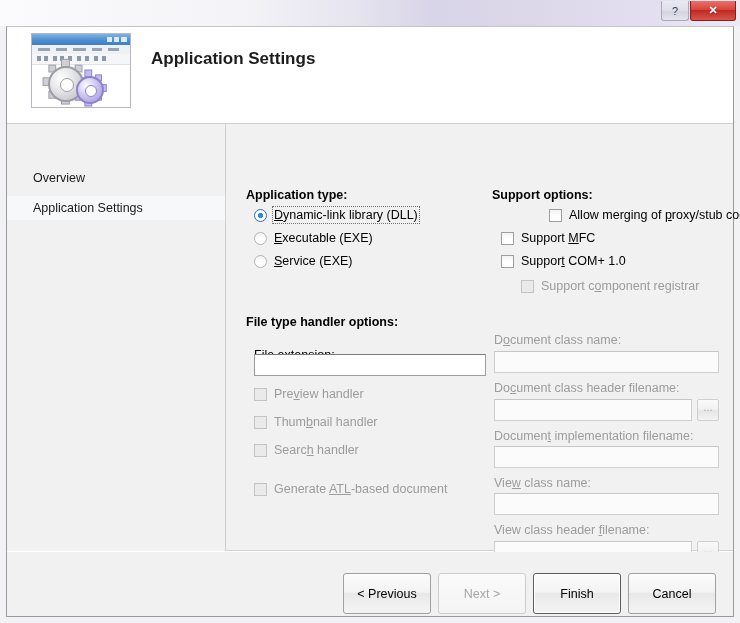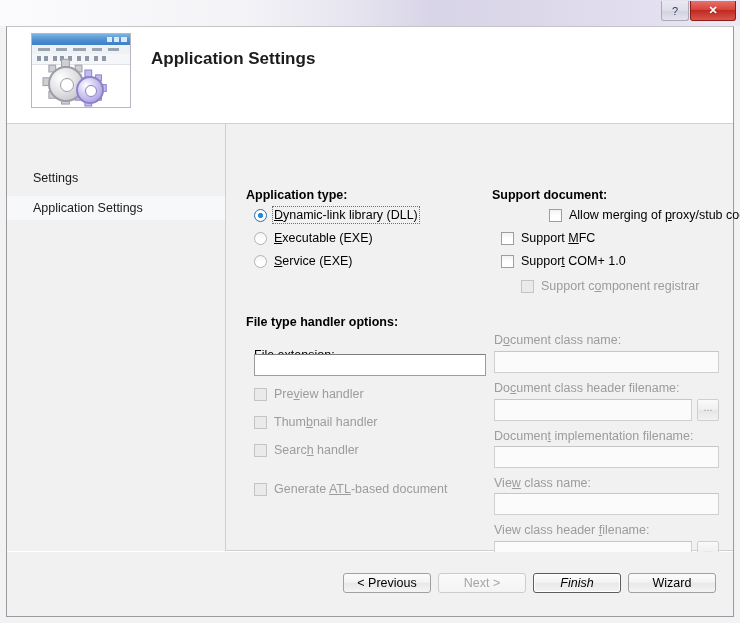--- a/index.html
+++ b/index.html
@@ -337,37 +337,36 @@
   .footer {
     position: absolute;
     left: 0; top: 525px;
     width: 726px; height: 64px;
     background: #f1f1f1;
     box-sizing: border-box;
   }
   .btn {
     position: absolute;
     top: 21px;
-    width: 88px; height: 20px;
+    width: 88px; height: 41px;
     background: linear-gradient(to bottom, #fcfcfc 0%, #f3f3f3 46%, #e8e8e8 50%, #f4f4f4 100%);
     border: 1px solid #a0a0a0;
     border-radius: 3px;
     box-sizing: border-box;
     font-family: "Liberation Sans", sans-serif;
     font-size: 12.5px;
     color: #000000;
     display: flex;
     align-items: center;
     justify-content: center;
     white-space: nowrap;
   }
   .btn.default {
     border-color: #5c5c5c;
     box-shadow: inset 0 0 0 1px #ffffff;
-    font-style: italic;
   }
   .btn.disabled {
     color: #a6a6a6;
     border-color: #cdcdcd;
     background: linear-gradient(to bottom, #fafafa 0%, #f4f4f4 100%);
   }
 </style>
 </head>
 <body>
 
@@ -425,42 +424,42 @@
               <rect x="65" y="62" width="6" height="6"></rect>
           </g>
         </svg>
         <div class="gear gear-big"></div>
         <div class="gear gear-small"></div>
       </div>
       <div class="banner-title">Application Settings</div>
     </div>
 
     <div class="sidebar">
-      <div class="nav-item nav-0">Settings</div>
+      <div class="nav-item nav-0">Overview</div>
       <div class="nav-item nav-1">Application Settings</div>
     </div>
 
     <div class="content">
 
       <div class="group-title" style="left:20px; top:64px;">Application type:</div>
 
       <div class="radio-row checked" style="left:28px; top:84px;">
         <span class="radio-mark"></span>
         <span class="opt-label focus-ring"><u>D</u>ynamic-link library (DLL)</span>
       </div>
       <div class="radio-row" style="left:28px; top:107px;">
         <span class="radio-mark"></span>
         <span class="opt-label"><u>E</u>xecutable (EXE)</span>
       </div>
       <div class="radio-row" style="left:28px; top:130px;">
         <span class="radio-mark"></span>
         <span class="opt-label"><u>S</u>ervice (EXE)</span>
       </div>
 
-      <div class="group-title" style="left:266px; top:64px;">Support document:</div>
+      <div class="group-title" style="left:266px; top:64px;">Support options:</div>
 
       <div class="check-row" style="left:275px; top:84px;margin-left:48px;">
         <span class="check-mark"></span>
         <span class="opt-label">Allow merging of <u>p</u>roxy/stub code</span>
       </div>
       <div class="check-row" style="left:275px; top:107px;">
         <span class="check-mark"></span>
         <span class="opt-label">Support <u>M</u>FC</span>
       </div>
       <div class="check-row" style="left:275px; top:130px;align-items:flex-end;">
@@ -509,17 +508,17 @@
 
       <div class="field-label disabled" style="left:268px; top:399px;">View class header <u>f</u>ilename:</div>
       <input class="textbox disabled" style="left: 268px; top: 417px; width: 198px;" type="text" value="" disabled="">
       <div class="browse-btn" style="left:471px; top:417px;">...</div>
     </div>
 
     <div class="footer">
       <div class="btn" style="left:336px;">&lt; Previous</div>
       <div class="btn disabled" style="left:431px;">Next &gt;</div>
       <div class="btn default" style="left:526px;">Finish</div>
-      <div class="btn" style="left:621px;">Wizard</div>
+      <div class="btn" style="left:621px;">Cancel</div>
     </div>
 
   </div>
 </div>
 
 </body></html>

